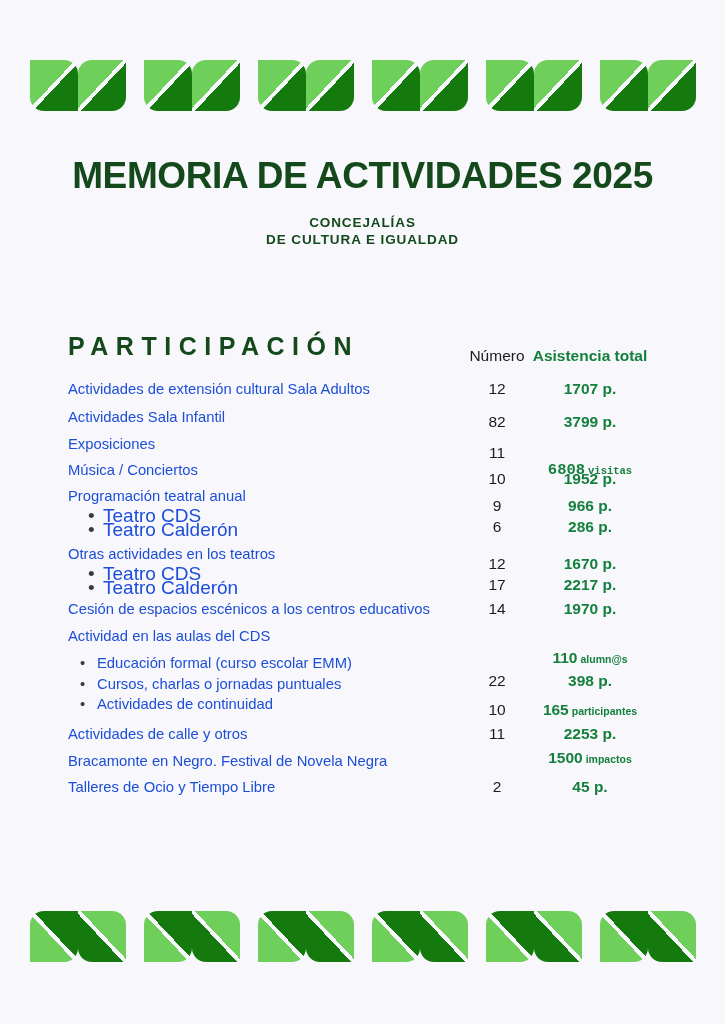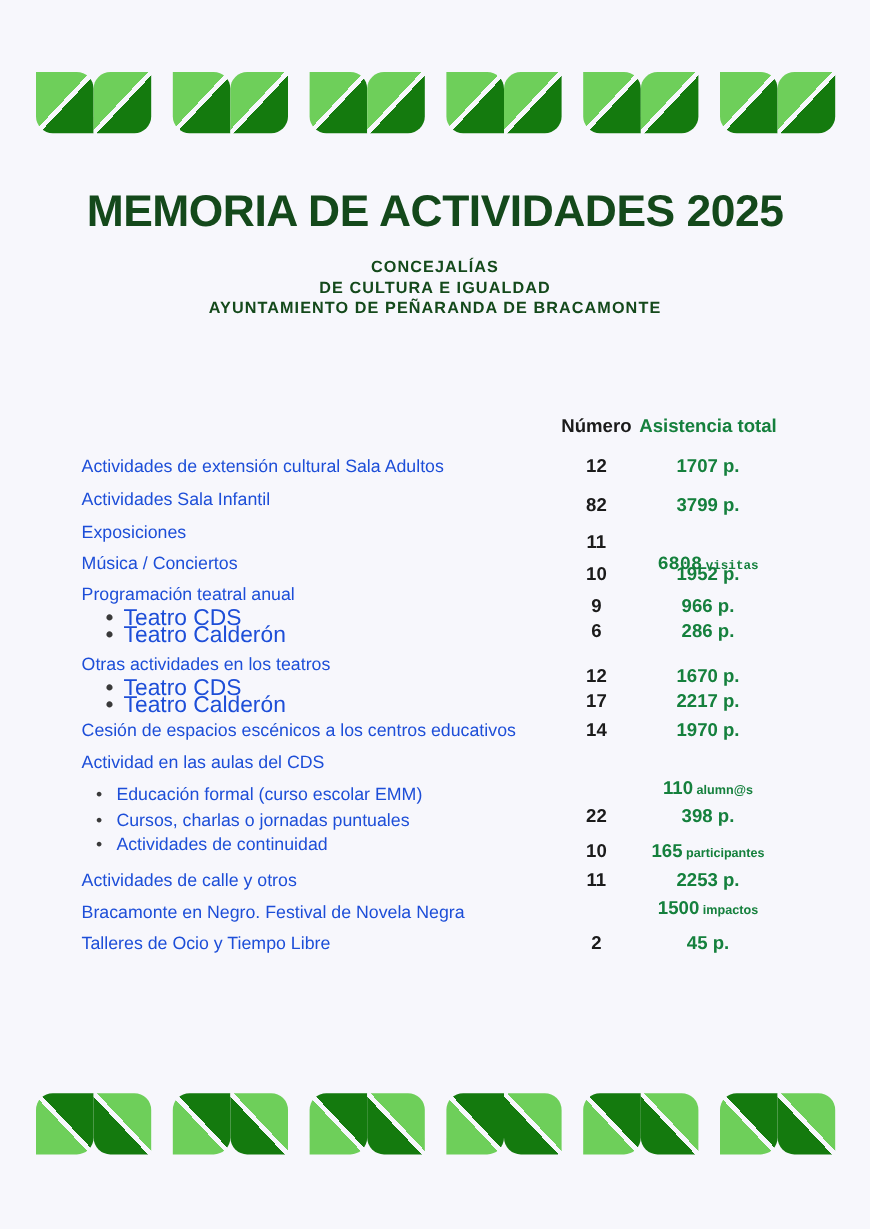--- a/index.html
+++ b/index.html
@@ -168,21 +168,21 @@
     color: #3a3a3a;
   }
 
   .num {
     position: absolute;
     left: 455px;
     width: 84px;
     text-align: center;
     color: #1b1b1b;
     font-size: 15.5px;
-    font-weight: bold;
+    font-weight: normal;
     line-height: 1;
   }
   .att {
     position: absolute;
     left: 525px;
     width: 130px;
     text-align: center;
     color: #15803d;
     font-size: 15.5px;
     font-weight: bold;
@@ -225,23 +225,23 @@
         <div class="leaf tl"></div>
         <div class="leaf tr"></div>
       </div>
     </div>
 
   <div class="title">MEMORIA DE ACTIVIDADES 2025</div>
 
   <div class="subtitle">
     <div>CONCEJALÍAS</div>
     <div>DE CULTURA E IGUALDAD</div>
-    <div>AYUNTAMIENTO DE PEÑARANDA DE BRACAMONTE</div>
   </div>
 
+  <div class="section-heading">PARTICIPACIÓN</div>
 
   <div class="col-head num">Número</div>
   <div class="col-head att">Asistencia total</div>
 
   <div class="table" id="table-root">
       <div class="row">
         <div class="label" style="top: 6px;">Actividades de extensión cultural Sala Adultos</div>
         <div class="num" style="top: 5px;">12</div>
         <div class="att" style="top: 5px;"><span>1707 p.</span></div>
       </div>

